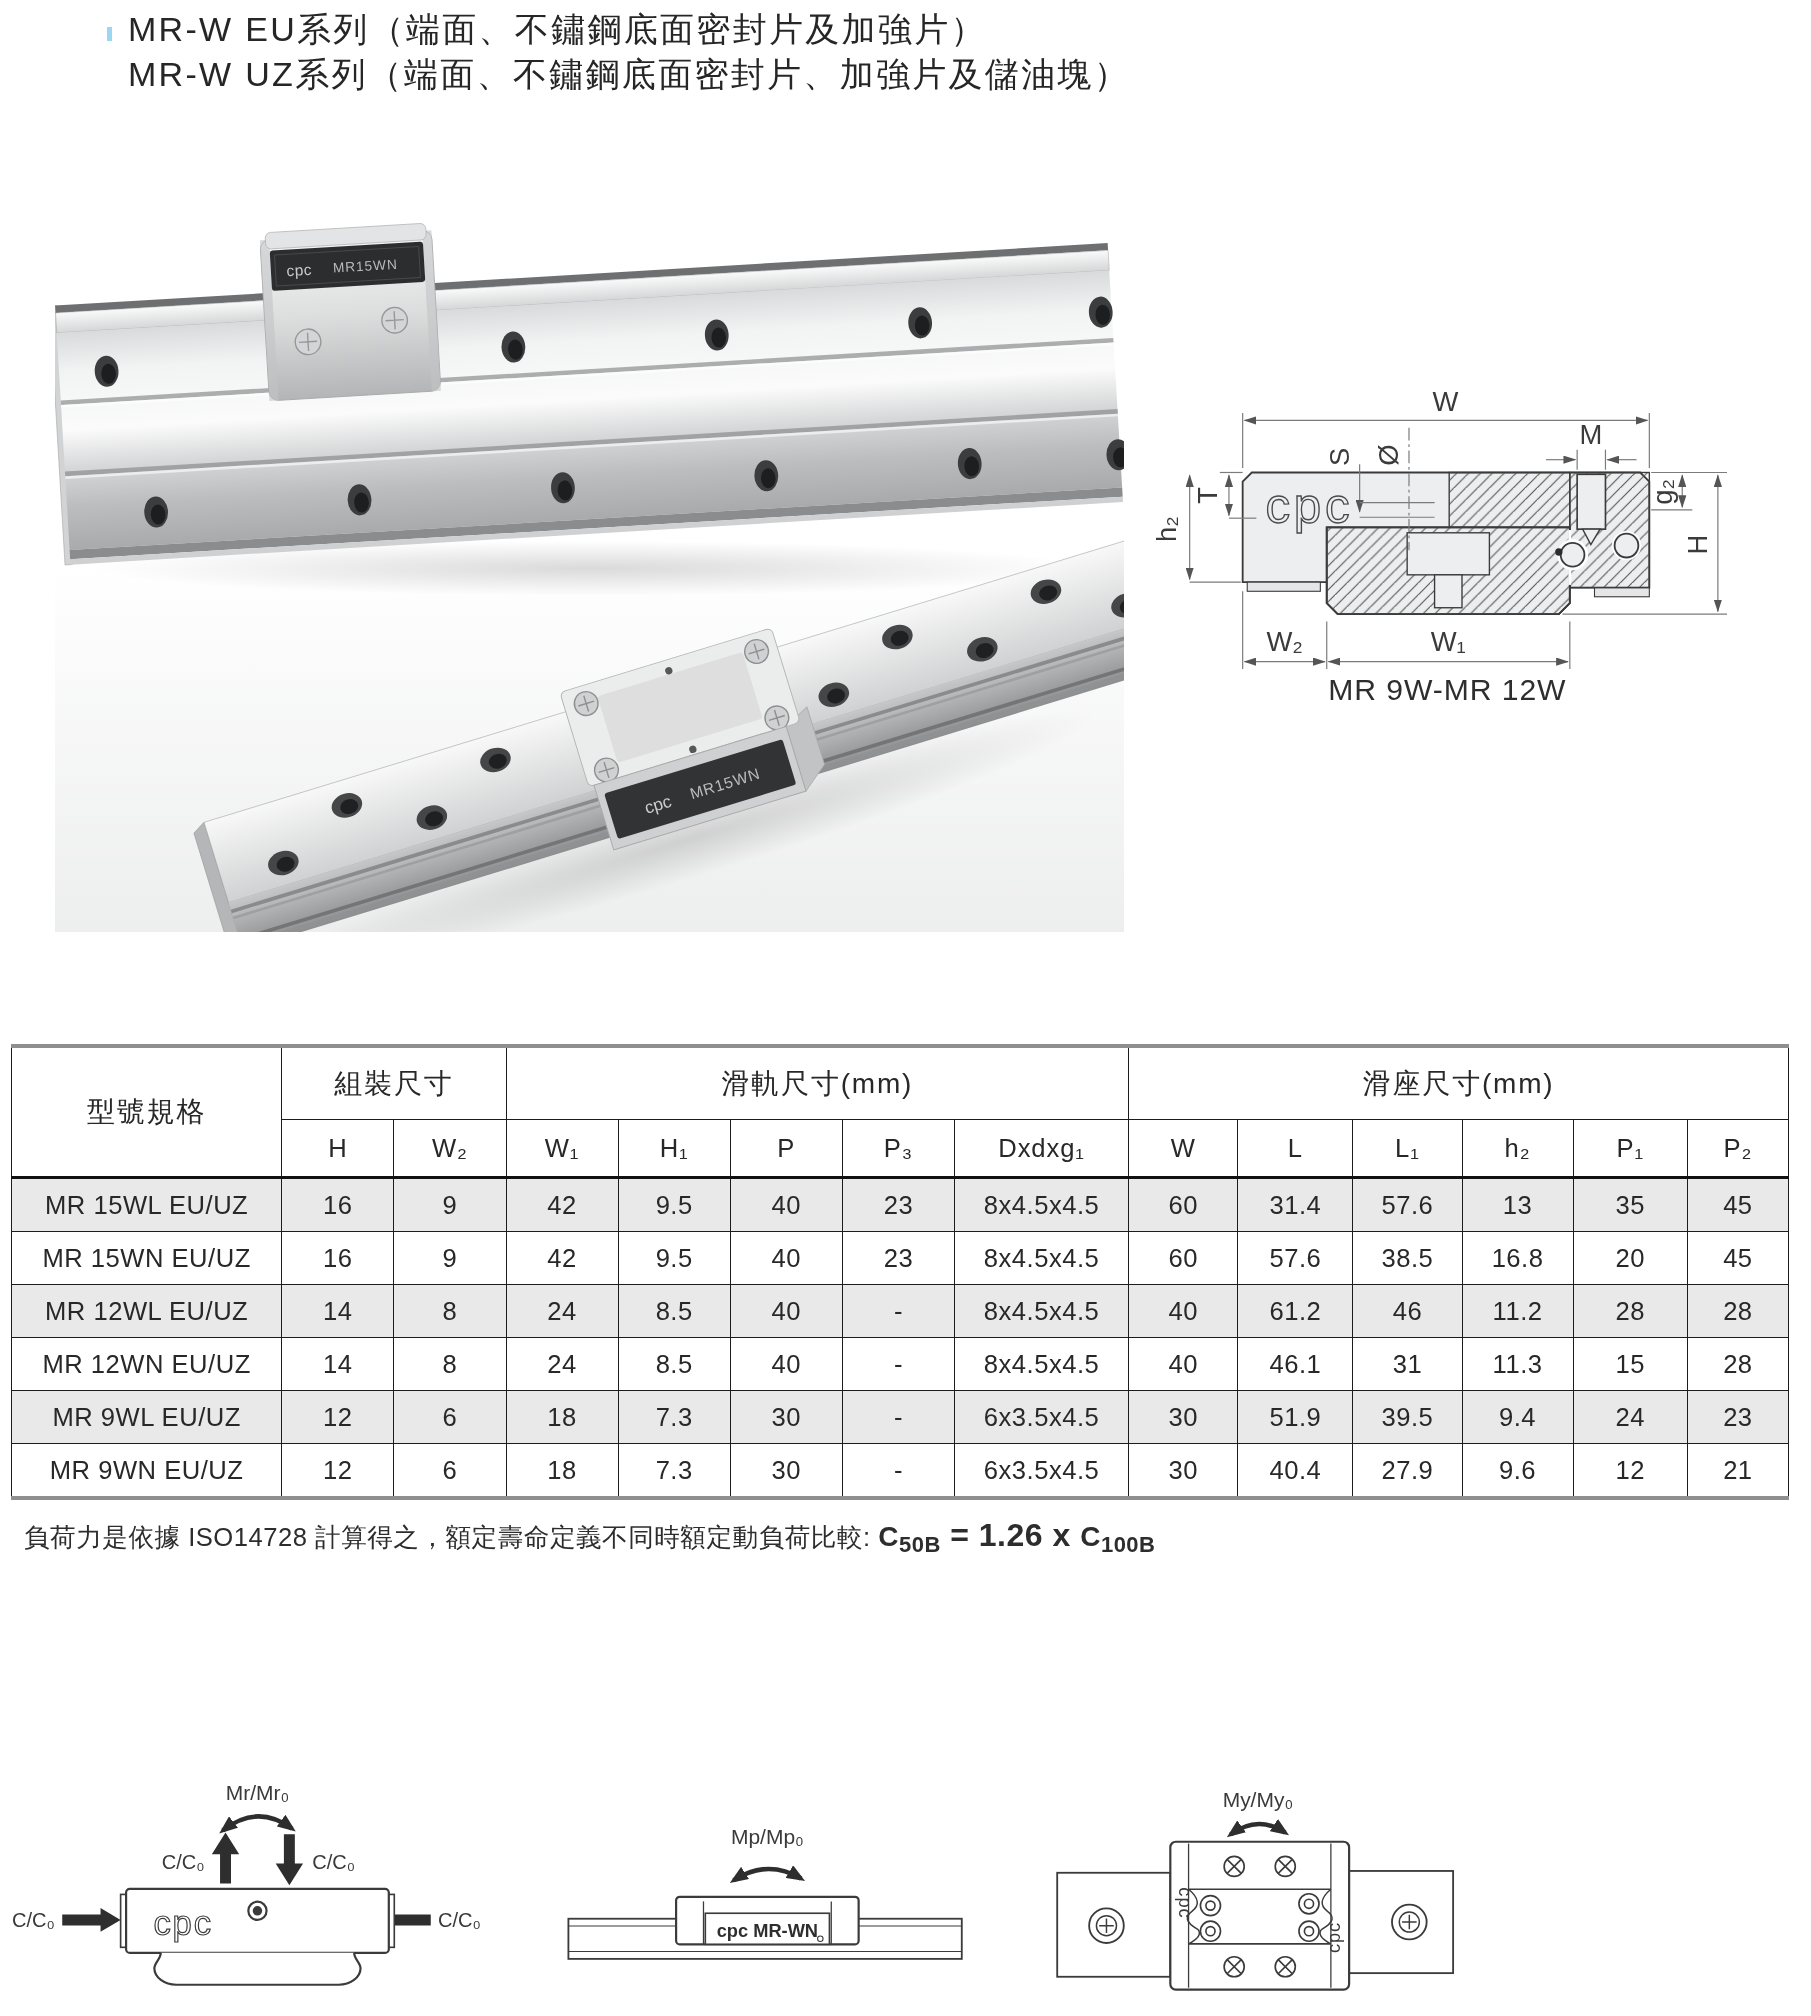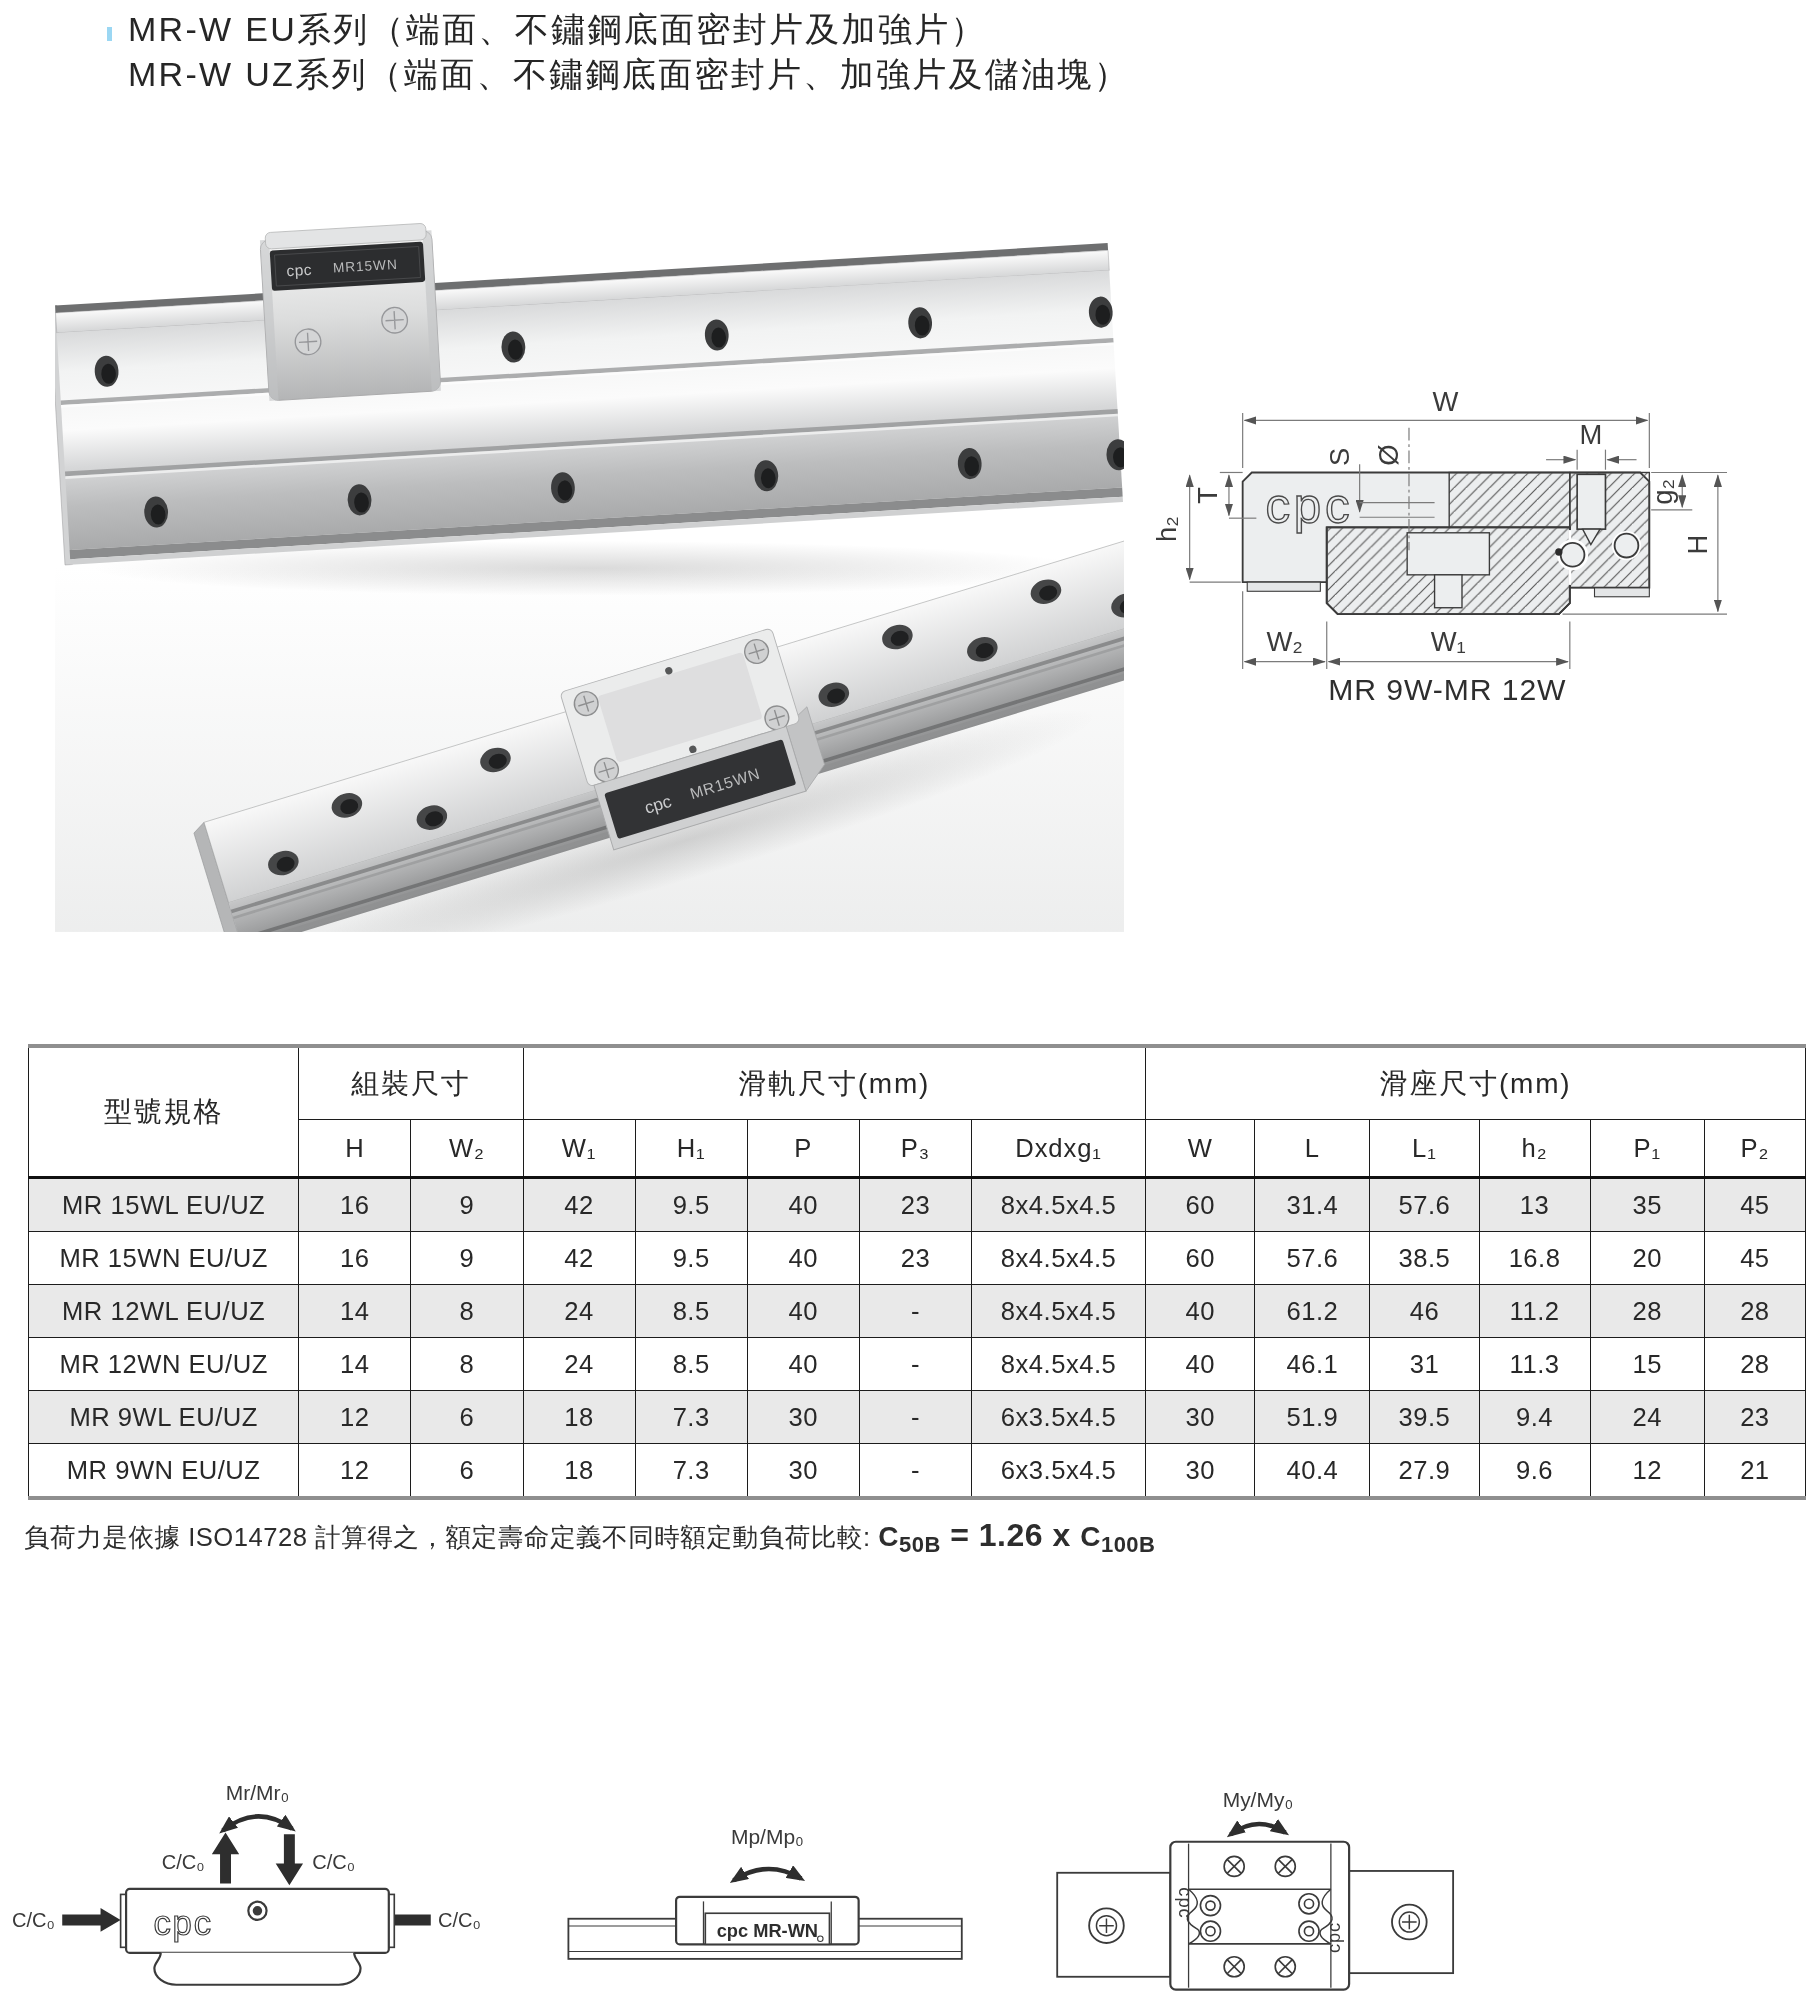--- a/index.html
+++ b/index.html
@@ -12,21 +12,21 @@
   .blue-tick{position:absolute;left:107px;top:27.4px;width:4.6px;height:13.7px;background:#9bd7f3;}
 
   
   .photo-svg{position:absolute;left:55px;top:137px;}
   .section-svg{position:absolute;left:1133px;top:274px;}
   .moment-left{position:absolute;left:9.1px;top:1774px;}
   .moment-mid{position:absolute;left:548px;top:1780px;}
   .moment-right{position:absolute;left:1031px;top:1725px;}
 
   
-  .spec-table{position:absolute;left:28px;top:1044px;width:1778px;border-collapse:collapse;
+  .spec-table{position:absolute;left:11px;top:1044px;width:1778px;border-collapse:collapse;
               table-layout:fixed;background:#fff;
               border-top:4.6px solid #8f8f8f;border-bottom:4.6px solid #8f8f8f;border-radius:8px;}
   .spec-table th,.spec-table td{border:1.8px solid #1c1c1c;text-align:center;vertical-align:middle;
               font-weight:400;color:#282828;padding:0;}
   .spec-table thead tr.group-row th{height:71px;font-size:28px;letter-spacing:1.8px;}
   .spec-table thead tr.sub-row th{height:56px;font-size:25.6px;letter-spacing:0.9px;}
   .spec-table thead tr.sub-row th{border-bottom:3.7px solid #111;}
   .spec-table th[rowspan]{border-bottom:3.7px solid #111;font-size:28px;letter-spacing:3.7px;}
   .spec-table tbody td{height:52px;font-size:25.6px;letter-spacing:0.5px;}
   .spec-table tbody tr:nth-child(odd){background:#e9e9e9;}

